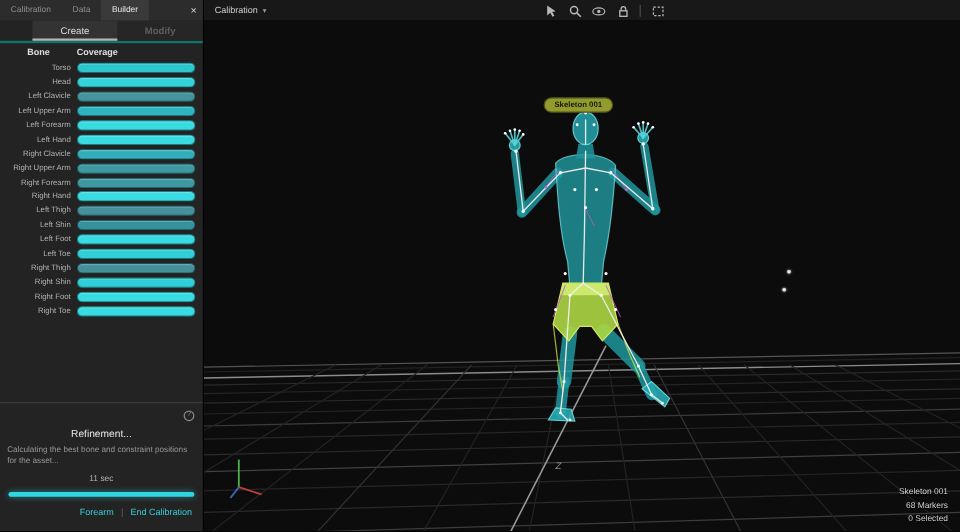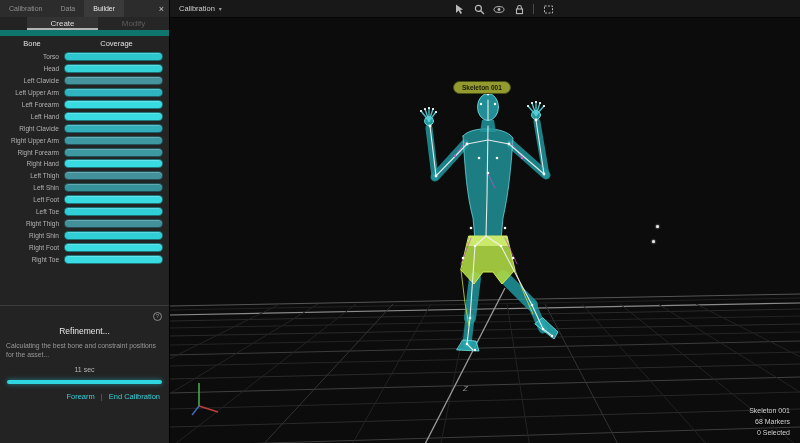--- a/index.html
+++ b/index.html
@@ -5,33 +5,33 @@
   * { box-sizing: border-box; margin: 0; padding: 0; }
   html,body { width:800px; height:443px; background:#000; font-family:"Liberation Sans", sans-serif; overflow:hidden; }
   .app { position:relative; width:800px; height:443px; background:#0c0c0c; overflow:hidden; }
 
   
   .left-panel { position:absolute; left:0; top:0; width:170px; height:443px; background:#232323; display:flex; flex-direction:column; border-right:1px solid #000; }
   .tabbar { height:17px; background:#2c2c2c; display:flex; align-items:stretch; font-size:7px; color:#8f8f8f; position:relative; flex:0 0 auto; }
   .tab { padding:0 9px; display:flex; align-items:center; cursor:default; }
   .tab.active { background:#3a3a3a; color:#eaeaea; }
   .close-x { position:absolute; right:5px; top:0; height:17px; display:flex; align-items:center; color:#cccccc; font-size:9px; }
-  .mode-tabs { display:flex; height:19px; flex:0 0 auto; border-bottom:6px solid #0f766e;padding-left:27px; }
+  .mode-tabs { display:flex; height:19px; flex:0 0 auto; border-bottom:2px solid #0f766e;padding-left:27px; }
   .mode-tab { flex:1; display:flex; align-items:center; justify-content:center; font-size:8px; }
   .mode-tab.active { background:#333333; color:#dddddd; box-shadow: inset 0 -2px 0 #b5b5b5; }
-  .mode-tab.inactive { background:#262626; color:#5e5e5e; }
-  .colheads { display:flex; height:15px; align-items:center; font-size:7.5px; color:#e0e0e0; font-weight:normal; flex:0 0 auto; }
+  .mode-tab.inactive { background:#262626; color:#5e5e5e;font-weight:bold; }
+  .colheads { display:flex; height:15px; align-items:center; font-size:7.5px; color:#e0e0e0; font-weight:bold; flex:0 0 auto; }
   .colheads .bone-h { width:64px; text-align:center; }
-  .colheads .cov-h { flex:1; text-align:center; }
+  .colheads .cov-h { flex:1; text-align:left; }
   .bone-rows { flex:0 0 auto; padding-right:6px; }
   .bone-row { display:flex; align-items:center; height:11.9px; }
   .bone-label { width:64px; text-align:right; padding-right:5px; font-size:6.5px; color:#b2b2b2; white-space:nowrap; }
   .bone-bar { flex:1; height:9px; border-radius:4.5px; border:1px solid rgba(0,0,0,0.45); box-shadow: inset 0 1px 0 rgba(255,255,255,0.22); }
   .panel-spacer { flex:1 1 auto; }
-  .refine { flex:0 0 auto; border-top:1px solid #3a3a3a; position:relative; padding:6px 6px 6px; height:138px; }
+  .refine { flex:0 0 auto; border-top:1px solid #3a3a3a; position:relative; padding:6px 6px 6px; height:108px; }
   .help-circle { position:absolute; top:6px; right:7px; width:9px; height:9px; border:1px solid #8a8a8a; border-radius:50%; color:#8a8a8a; font-size:6px; line-height:7px; text-align:center; }
   .refine-title { text-align:center; color:#e8e8e8; font-size:8.5px; margin-top:14px; }
   .refine-desc { color:#989898; font-size:6.8px; line-height:1.35; margin-top:5px; }
   .refine-time { text-align:center; color:#b5b5b5; font-size:7px; margin-top:7px; }
   .progress { margin:7px 1px 0; height:4px; border-radius:2px; background:#2fd6e2; box-shadow:0 0 5px rgba(47,214,226,0.55); }
   .refine-links { display:flex; justify-content:flex-end; align-items:center; gap:6px; margin-top:8px; font-size:7.5px; color:#35cfd9; padding-right:3px; }
   .link { color:#35cfd9; cursor:default; }
   .link-sep { color:#6a6a6a; }
 
   

